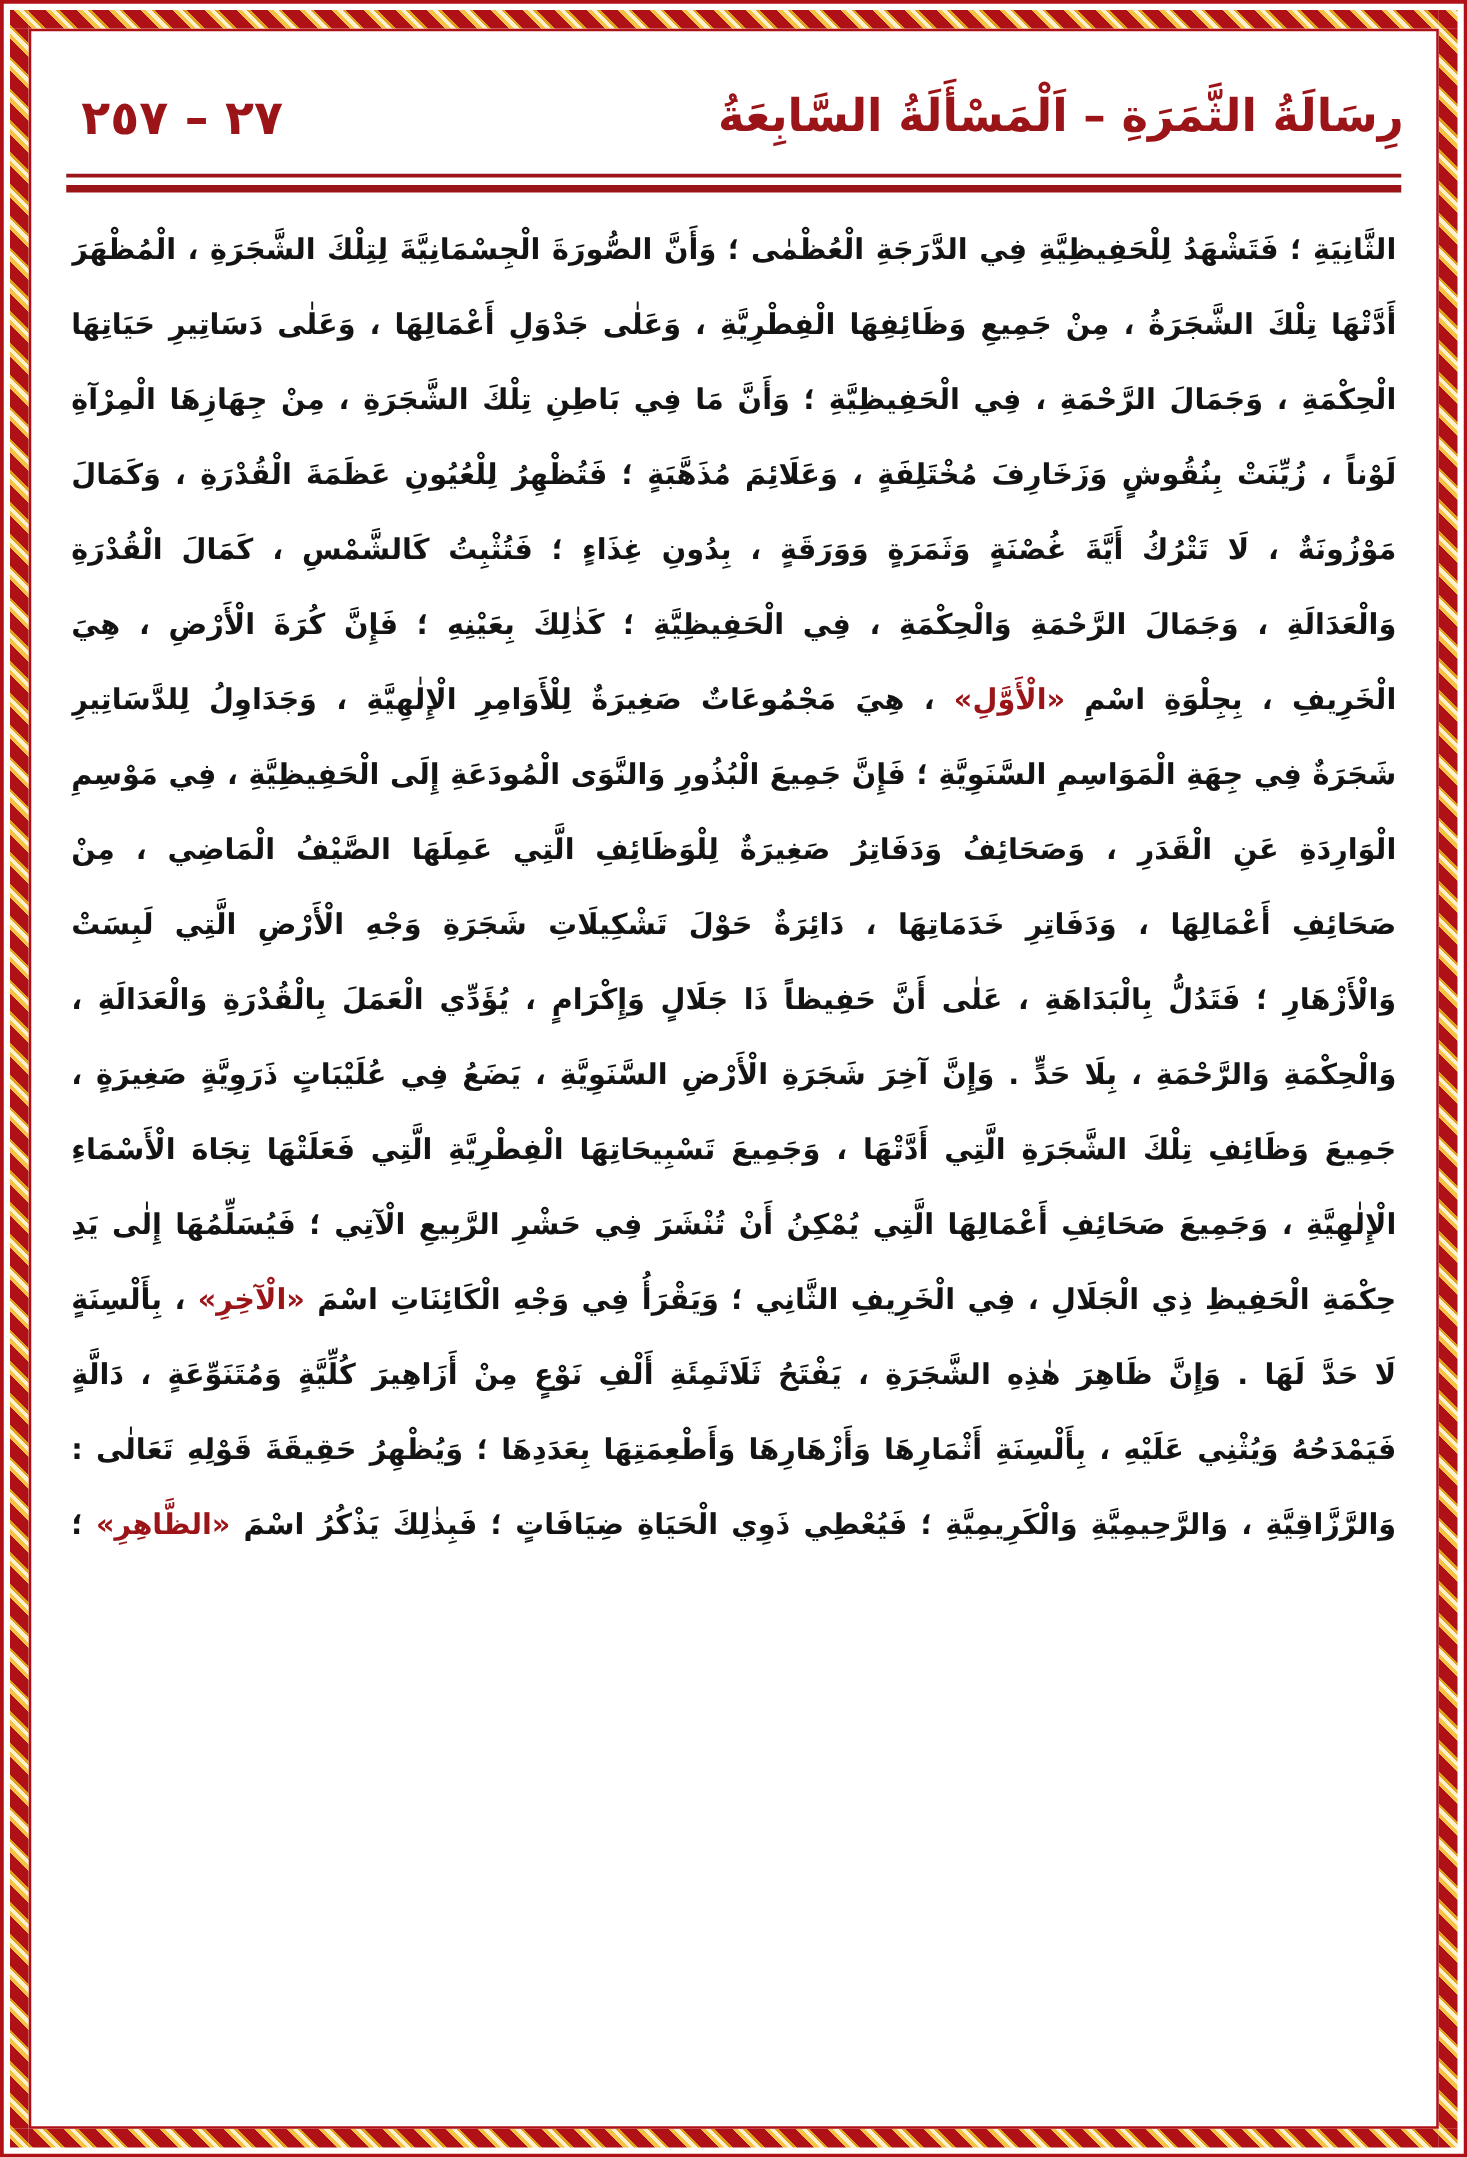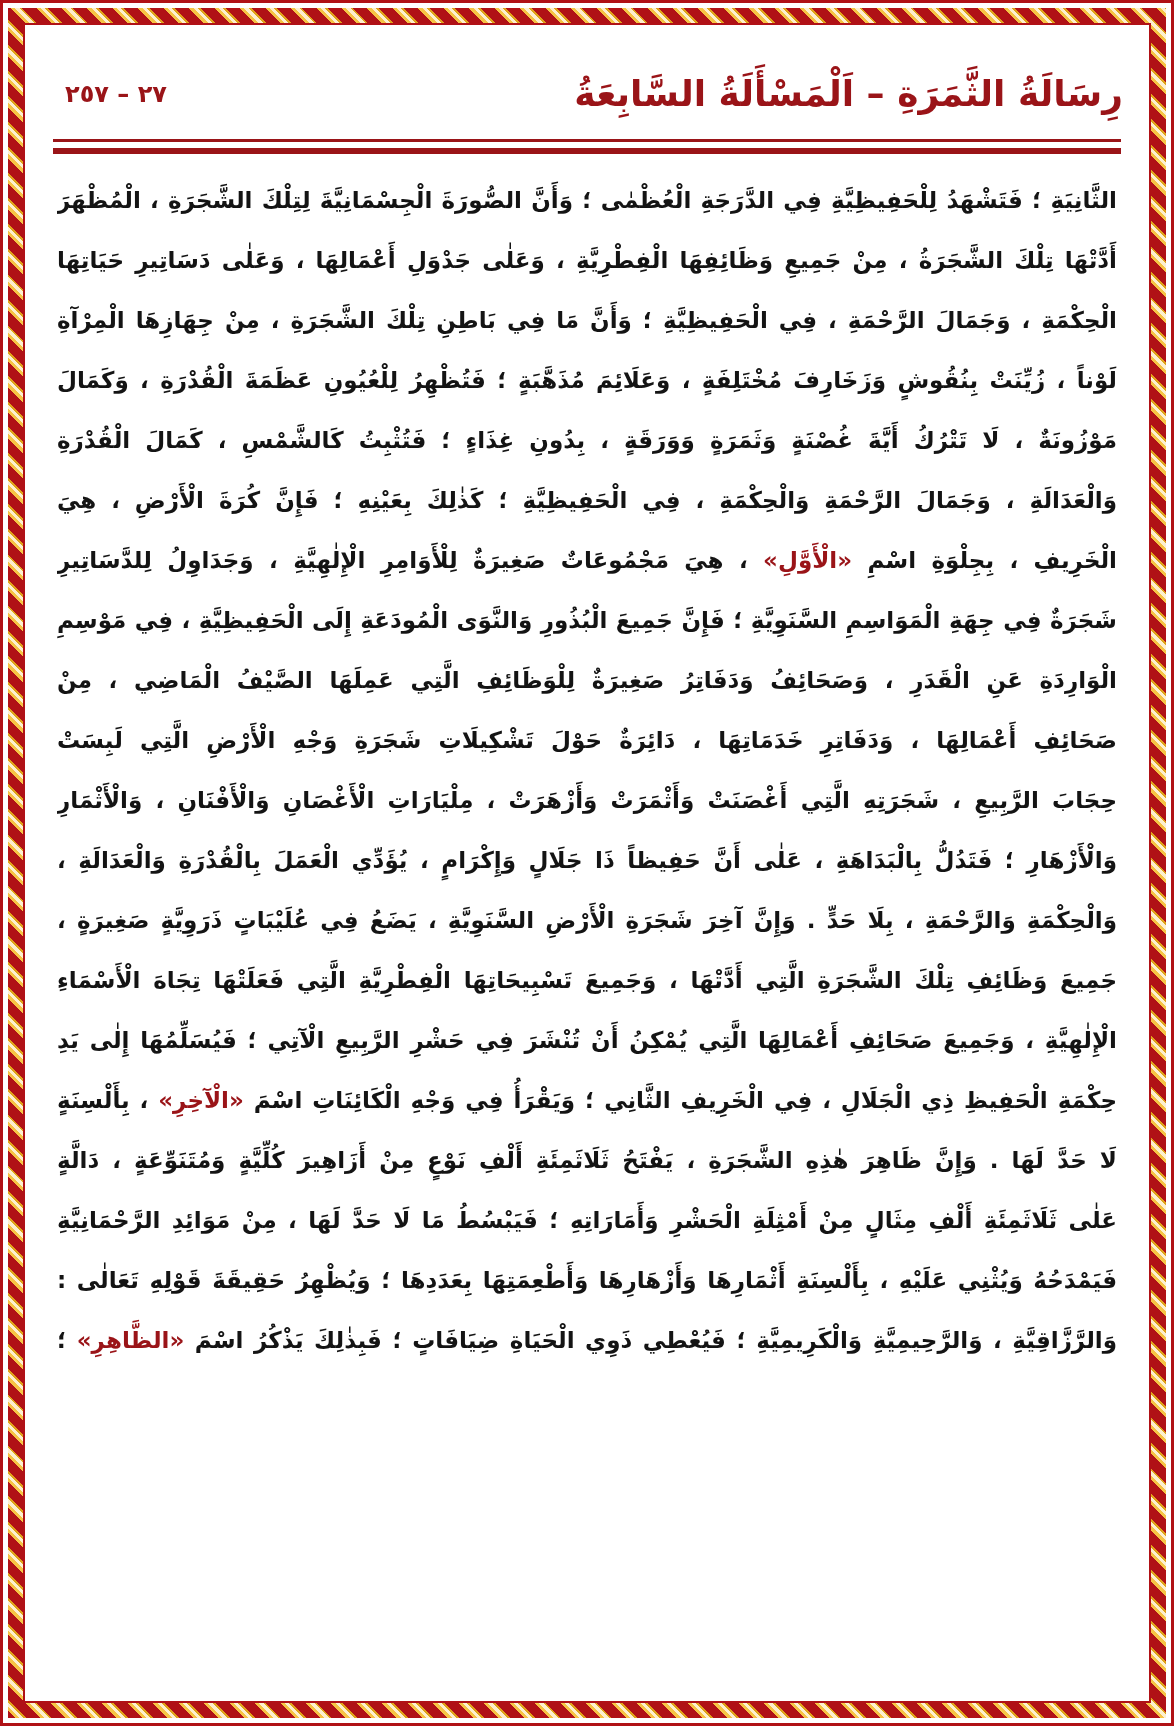--- a/index.html
+++ b/index.html
@@ -30,21 +30,21 @@
     border:2px solid var(--border-red);
     background:#fff;
   }
   .content{padding:34px 26px 0 26px;}
   .header{position:relative;height:74px;direction:rtl;}
   .title{
     text-align:right;font-size:36px;font-weight:bold;
     color:var(--accent);line-height:70px;direction:rtl;
   }
   .page-num{
-    position:absolute;left:14px;top:0;font-size:24px;font-weight:bold;
+    position:absolute;left:14px;top:0;font-size:38px;font-weight:bold;
     color:var(--accent);direction:rtl;line-height:70px;
   }
   .divider{
     height:6px;margin:6px 2px 16px 2px;
     border-top:3px solid var(--accent);
     border-bottom:6px solid var(--accent);
   }
   .body{direction:rtl;padding:0 6px;}
   .body-line{
     font-size:23px;font-weight:bold;color:var(--text);
@@ -71,27 +71,25 @@
             <div class="body-line"><span class="seg">الثَّانِيَةِ ؛ فَتَشْهَدُ لِلْحَفِيظِيَّةِ فِي الدَّرَجَةِ الْعُظْمٰى ؛ وَأَنَّ الصُّورَةَ الْجِسْمَانِيَّةَ لِتِلْكَ الشَّجَرَةِ ، الْمُظْهَرَ</span></div>
             <div class="body-line"><span class="seg">أَدَّتْهَا تِلْكَ الشَّجَرَةُ ، مِنْ جَمِيعِ وَظَائِفِهَا الْفِطْرِيَّةِ ، وَعَلٰى جَدْوَلِ أَعْمَالِهَا ، وَعَلٰى دَسَاتِيرِ حَيَاتِهَا</span></div>
             <div class="body-line"><span class="seg">الْحِكْمَةِ ، وَجَمَالَ الرَّحْمَةِ ، فِي الْحَفِيظِيَّةِ ؛ وَأَنَّ مَا فِي بَاطِنِ تِلْكَ الشَّجَرَةِ ، مِنْ جِهَازِهَا الْمِرْآةِ</span></div>
             <div class="body-line"><span class="seg">لَوْناً ، زُيِّنَتْ بِنُقُوشٍ وَزَخَارِفَ مُخْتَلِفَةٍ ، وَعَلَائِمَ مُذَهَّبَةٍ ؛ فَتُظْهِرُ لِلْعُيُونِ عَظَمَةَ الْقُدْرَةِ ، وَكَمَالَ</span></div>
             <div class="body-line"><span class="seg">مَوْزُونَةٌ ، لَا تَتْرُكُ أَيَّةَ غُصْنَةٍ وَثَمَرَةٍ وَوَرَقَةٍ ، بِدُونِ غِذَاءٍ ؛ فَتُثْبِتُ كَالشَّمْسِ ، كَمَالَ الْقُدْرَةِ</span></div>
             <div class="body-line"><span class="seg">وَالْعَدَالَةِ ، وَجَمَالَ الرَّحْمَةِ وَالْحِكْمَةِ ، فِي الْحَفِيظِيَّةِ ؛ كَذٰلِكَ بِعَيْنِهِ ؛ فَإِنَّ كُرَةَ الْأَرْضِ ، هِيَ</span></div>
             <div class="body-line"><span class="seg">الْخَرِيفِ ، بِجِلْوَةِ اسْمِ </span><span class="red-name">«الْأَوَّلِ»</span><span class="seg"> ، هِيَ مَجْمُوعَاتٌ صَغِيرَةٌ لِلْأَوَامِرِ الْإِلٰهِيَّةِ ، وَجَدَاوِلُ لِلدَّسَاتِيرِ</span></div>
             <div class="body-line"><span class="seg">شَجَرَةٌ فِي جِهَةِ الْمَوَاسِمِ السَّنَوِيَّةِ ؛ فَإِنَّ جَمِيعَ الْبُذُورِ وَالنَّوَى الْمُودَعَةِ إِلَى الْحَفِيظِيَّةِ ، فِي مَوْسِمِ</span></div>
             <div class="body-line"><span class="seg">الْوَارِدَةِ عَنِ الْقَدَرِ ، وَصَحَائِفُ وَدَفَاتِرُ صَغِيرَةٌ لِلْوَظَائِفِ الَّتِي عَمِلَهَا الصَّيْفُ الْمَاضِي ، مِنْ</span></div>
             <div class="body-line"><span class="seg">صَحَائِفِ أَعْمَالِهَا ، وَدَفَاتِرِ خَدَمَاتِهَا ، دَائِرَةٌ حَوْلَ تَشْكِيلَاتِ شَجَرَةِ وَجْهِ الْأَرْضِ الَّتِي لَبِسَتْ</span></div>
-            <div class="body-line"><span class="seg">حِجَابَ الرَّبِيعِ ، شَجَرَتِهِ الَّتِي أَغْصَنَتْ وَأَثْمَرَتْ وَأَزْهَرَتْ ، مِلْيَارَاتِ الْأَغْصَانِ وَالْأَفْنَانِ ، وَالْأَثْمَارِ</span></div>
             <div class="body-line"><span class="seg">وَالْأَزْهَارِ ؛ فَتَدُلُّ بِالْبَدَاهَةِ ، عَلٰى أَنَّ حَفِيظاً ذَا جَلَالٍ وَإِكْرَامٍ ، يُؤَدِّي الْعَمَلَ بِالْقُدْرَةِ وَالْعَدَالَةِ ،</span></div>
             <div class="body-line"><span class="seg">وَالْحِكْمَةِ وَالرَّحْمَةِ ، بِلَا حَدٍّ . وَإِنَّ آخِرَ شَجَرَةِ الْأَرْضِ السَّنَوِيَّةِ ، يَضَعُ فِي عُلَيْبَاتٍ ذَرَوِيَّةٍ صَغِيرَةٍ ،</span></div>
             <div class="body-line"><span class="seg">جَمِيعَ وَظَائِفِ تِلْكَ الشَّجَرَةِ الَّتِي أَدَّتْهَا ، وَجَمِيعَ تَسْبِيحَاتِهَا الْفِطْرِيَّةِ الَّتِي فَعَلَتْهَا تِجَاهَ الْأَسْمَاءِ</span></div>
             <div class="body-line"><span class="seg">الْإِلٰهِيَّةِ ، وَجَمِيعَ صَحَائِفِ أَعْمَالِهَا الَّتِي يُمْكِنُ أَنْ تُنْشَرَ فِي حَشْرِ الرَّبِيعِ الْآتِي ؛ فَيُسَلِّمُهَا إِلٰى يَدِ</span></div>
             <div class="body-line"><span class="seg">حِكْمَةِ الْحَفِيظِ ذِي الْجَلَالِ ، فِي الْخَرِيفِ الثَّانِي ؛ وَيَقْرَأُ فِي وَجْهِ الْكَائِنَاتِ اسْمَ </span><span class="red-name">«الْآخِرِ»</span><span class="seg"> ، بِأَلْسِنَةٍ</span></div>
             <div class="body-line"><span class="seg">لَا حَدَّ لَهَا . وَإِنَّ ظَاهِرَ هٰذِهِ الشَّجَرَةِ ، يَفْتَحُ ثَلَاثَمِئَةِ أَلْفِ نَوْعٍ مِنْ أَزَاهِيرَ كُلِّيَّةٍ وَمُتَنَوِّعَةٍ ، دَالَّةٍ</span></div>
-            <div class="body-line"><span class="seg">عَلٰى ثَلَاثَمِئَةِ أَلْفِ مِثَالٍ مِنْ أَمْثِلَةِ الْحَشْرِ وَأَمَارَاتِهِ ؛ فَيَبْسُطُ مَا لَا حَدَّ لَهَا ، مِنْ مَوَائِدِ الرَّحْمَانِيَّةِ</span></div>
             <div class="body-line"><span class="seg">فَيَمْدَحُهُ وَيُثْنِي عَلَيْهِ ، بِأَلْسِنَةِ أَثْمَارِهَا وَأَزْهَارِهَا وَأَطْعِمَتِهَا بِعَدَدِهَا ؛ وَيُظْهِرُ حَقِيقَةَ قَوْلِهِ تَعَالٰى :</span></div>
             <div class="body-line"><span class="seg">وَالرَّزَّاقِيَّةِ ، وَالرَّحِيمِيَّةِ وَالْكَرِيمِيَّةِ ؛ فَيُعْطِي ذَوِي الْحَيَاةِ ضِيَافَاتٍ ؛ فَبِذٰلِكَ يَذْكُرُ اسْمَ </span><span class="red-name">«الظَّاهِرِ»</span><span class="seg"> ؛</span></div>
           </div>
       </div>
     </div>
   </div>
 </div>
 
 </body></html>

